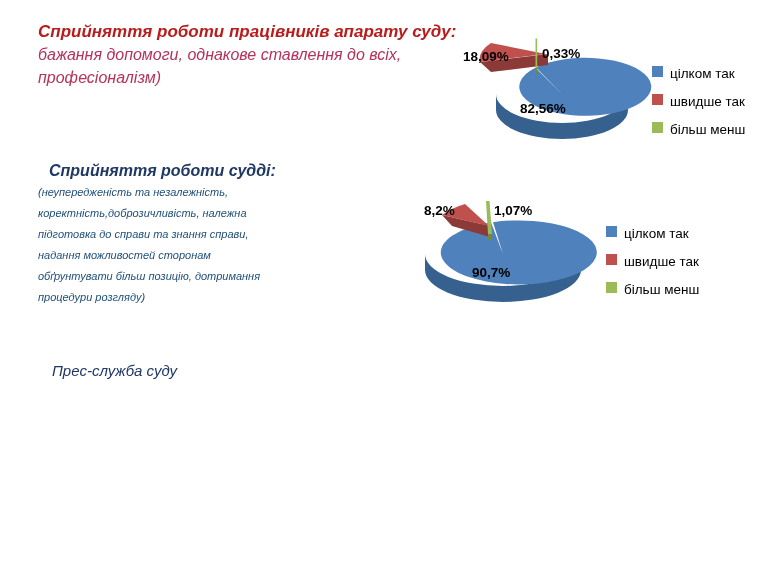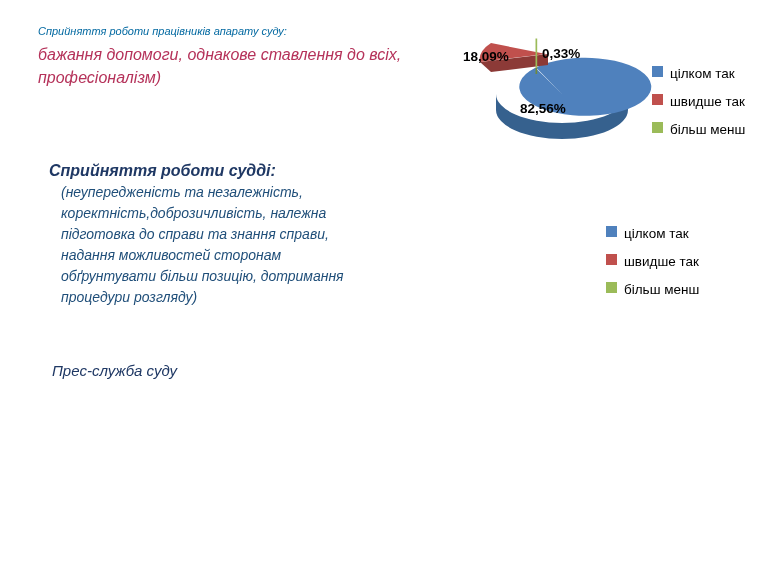--- a/index.html
+++ b/index.html
@@ -27,23 +27,23 @@
     position: absolute;
     font-style: italic;
   }
 
   #block1-text {
     left: 38px;
     top: 20px;
     width: 420px;
   }
   #block1-text .head {
-    color: #0369a1;
-    font-weight: normal;
-    font-size: 11px;
+    color: #b91c1c;
+    font-weight: bold;
+    font-size: 17px;
     line-height: 23px;
     display: block;
     white-space: nowrap;
   }
   #block1-text .sub {
     color: #B5325A;
     font-weight: normal;
     font-size: 16px;
     line-height: 23px;
     display: block;
@@ -60,25 +60,24 @@
     font-weight: bold;
     font-size: 16px;
     line-height: 22px;
     display: block;
     white-space: nowrap;
     margin-left: 11px;
   }
   #block2-text .sub {
     color: #1F4E79;
     font-weight: normal;
-    font-size: 14px;
+    font-size: 11px;
     line-height: 21px;
     display: block;
     white-space: nowrap;
-    margin-left: 23px;
   }
 
   #footer-text {
     position: absolute;
     left: 52px;
     top: 362px;
     color: #1F3864;
     font-weight: normal;
     font-style: italic;
     font-size: 15px;
@@ -175,20 +174,39 @@
   <div class="block-text" id="block2-text">
     <span class="head">Сприйняття роботи судді:</span>
     <span class="sub">(неупередженість та незалежність,</span>
     <span class="sub">коректність,доброзичливість, належна</span>
     <span class="sub">підготовка до справи та знання справи,</span>
     <span class="sub">надання можливостей сторонам</span>
     <span class="sub">обґрунтувати більш позицію, дотримання</span>
     <span class="sub">процедури розгляду)</span>
   </div>
 
+  <div class="chart" id="chart2">
+    <svg width="200" height="132" viewBox="0 0 200 132">
+
+      <path d="M 15 62 A 78 32 0 0 0 171 62 L 171 78 A 78 32 0 0 1 15 78 Z" fill="#36618E"></path>
+
+      <path d="M 93 62 L 83 30.2 A 78 32 0 1 1 81 30.5 Z" fill="#4F81BD"></path>
+
+      <path d="M 32 23 L 42 34 L 80 45 L 80 34 Z" fill="#8C3A37"></path>
+
+      <path d="M 79 34 L 32 23 A 78 32 0 0 1 55 12 Z" fill="#C0504D"></path>
+
+      <path d="M 76 9 L 79.5 9 L 82 42 L 78 42 Z" fill="#9BBB59"></path>
+      <path d="M 78 42 L 82 42 L 82 48 L 78 48 Z" fill="#718A3C"></path>
+
+      <text class="pie-label" x="14" y="23">8,2%</text>
+      <text class="pie-label" x="84" y="23">1,07%</text>
+      <text class="pie-label" x="62" y="85">90,7%</text>
+    </svg>
+  </div>
 
   <div class="legend" id="legend2">
     <div class="legend-row">
       <span class="legend-swatch" style="background:#4F81BD"></span>
       <span class="legend-label">цілком так</span>
     </div>
     <div class="legend-row">
       <span class="legend-swatch" style="background:#C0504D"></span>
       <span class="legend-label">швидше так</span>
     </div>

